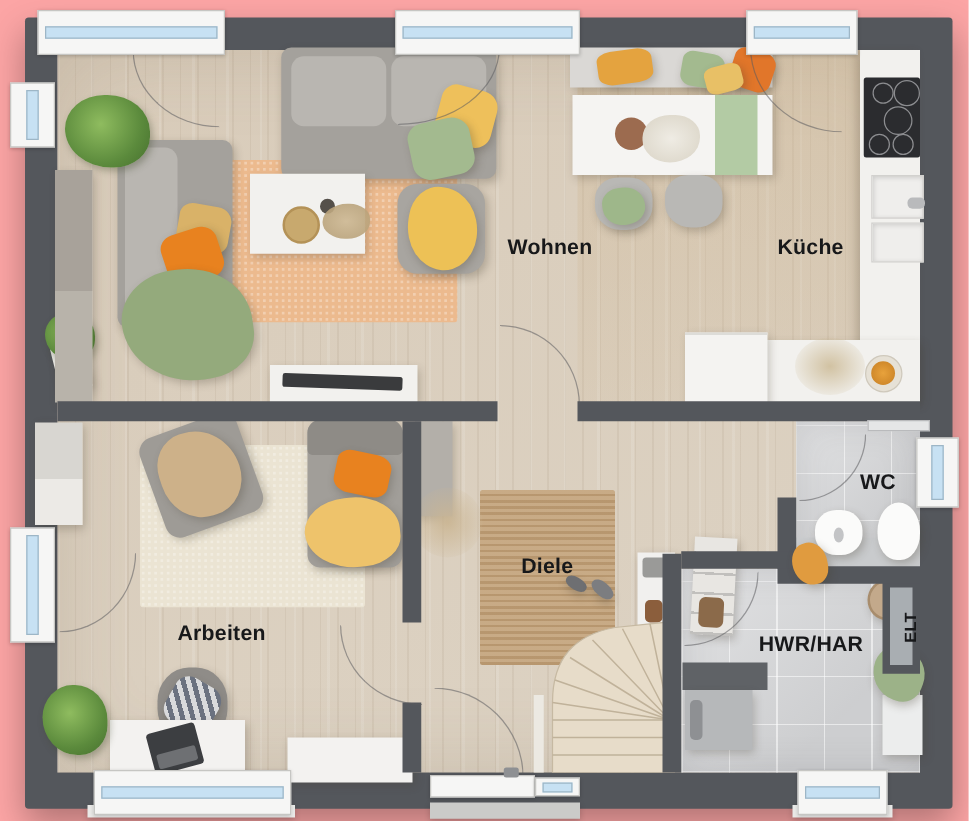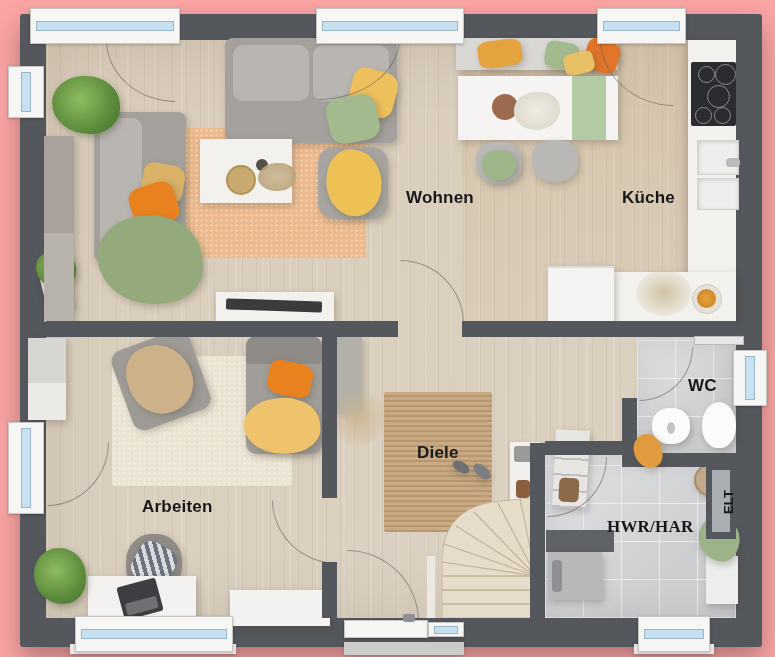--- a/index.html
+++ b/index.html
@@ -244,16 +244,16 @@
   </div>
   <div class="a win" style="left:428px;top:622px;width:34px;height:13px;">
       <div class="glass-h" style="margin-top:-4px;height:6px;"></div>
     </div>
 
   <div class="a label" style="left:406px;top:188px;">Wohnen</div>
   <div class="a label" style="left:622px;top:188px;">Küche</div>
   <div class="a label" style="left:142px;top:497px;">Arbeiten</div>
   <div class="a label" style="left:417px;top:443px;">Diele</div>
   <div class="a label" style="left:688px;top:376px;">WC</div>
-  <div class="a label" style="left:607px;top:517px;font-family:Liberation Serif, serif;">HWR/HAR</div>
+  <div class="a label" style="left:607px;top:506px;">HWR/HAR</div>
   <div class="a label label-elt" style="left:700px;top:493px;width:60px;height:18px;">ELT</div>
 
 </div>
 
 </body></html>

